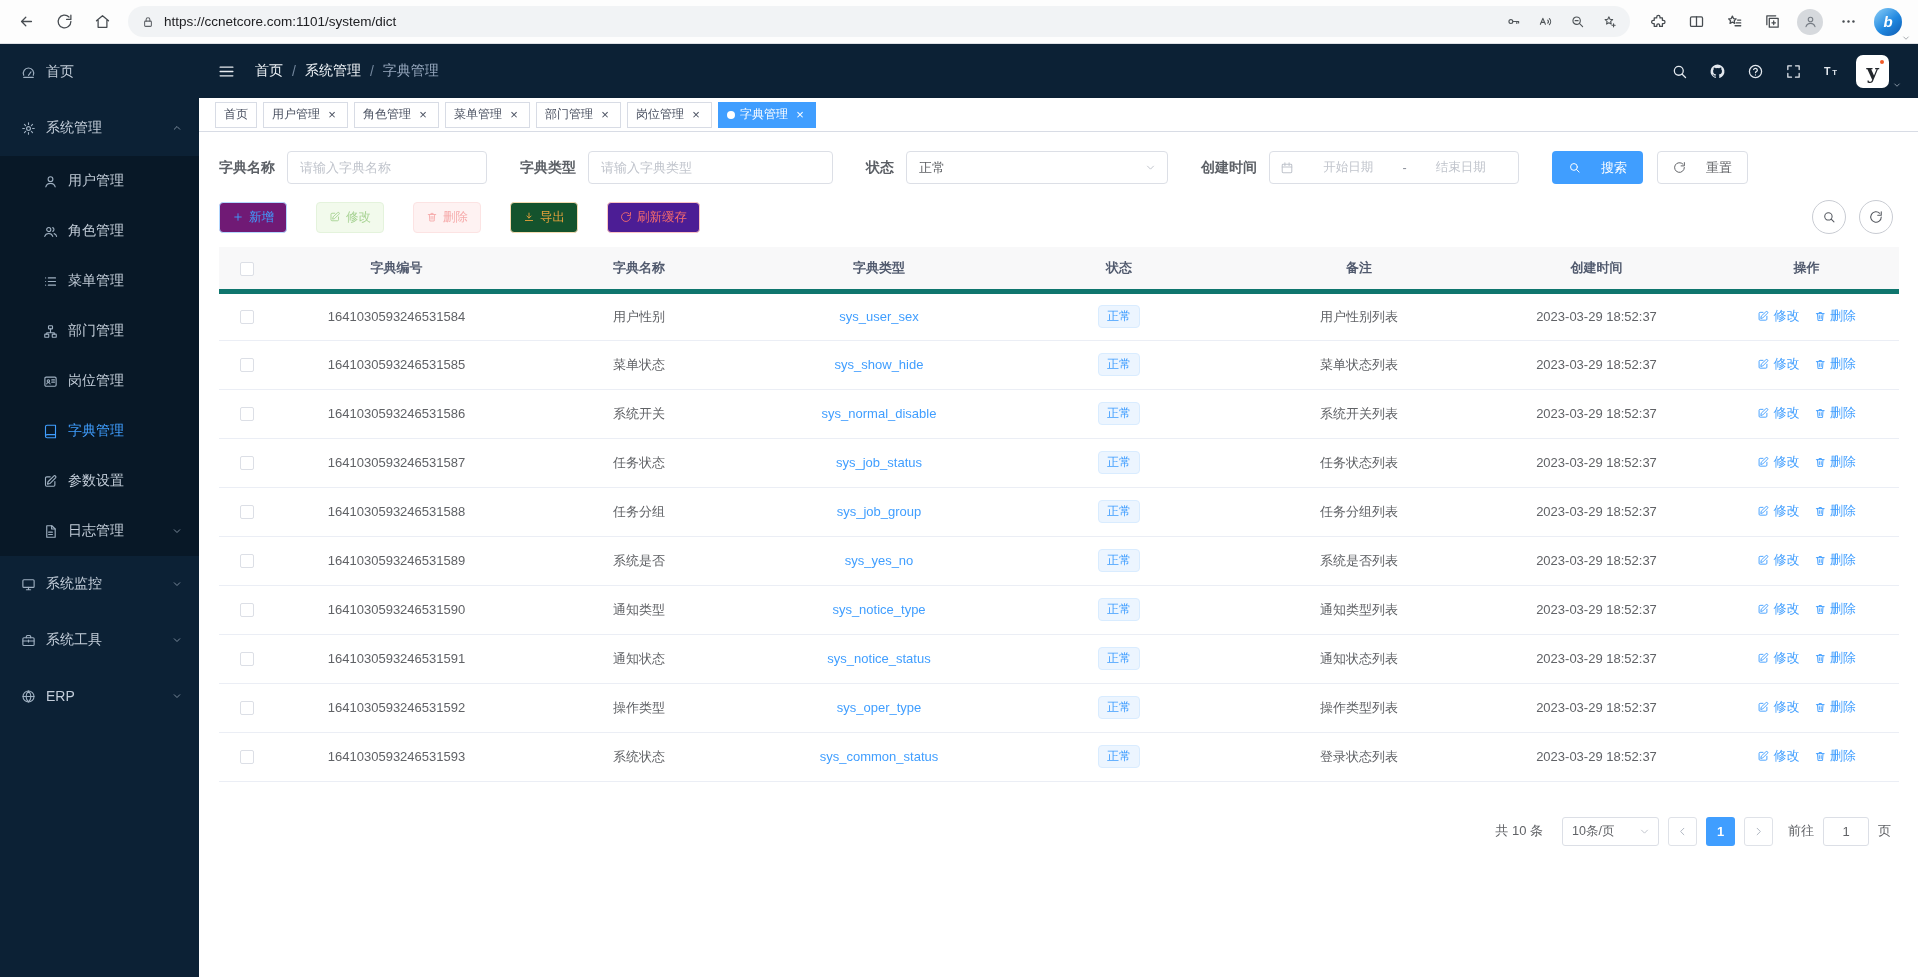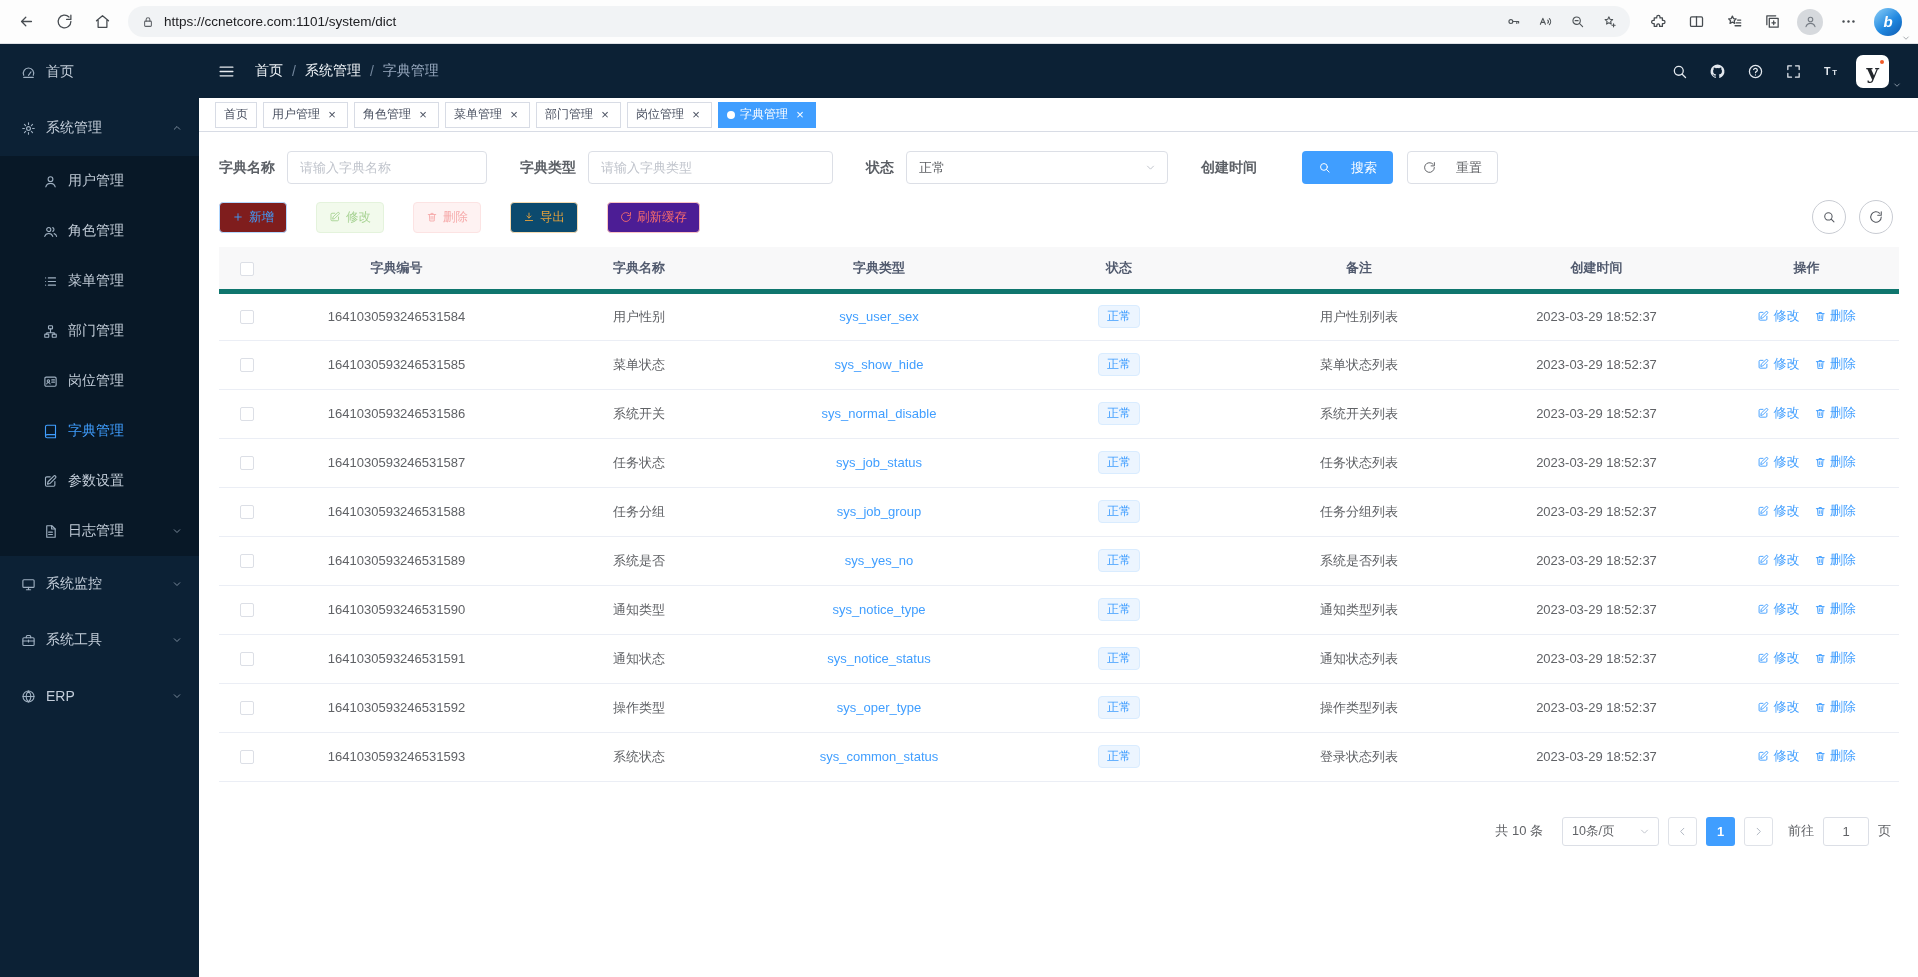--- a/index.html
+++ b/index.html
@@ -75,24 +75,24 @@
 .date-range .ph{flex:1;text-align:center;white-space:nowrap}
 .date-range .dsep{color:#8a8f99}
 .btn{height:33px;padding:0 15px;border-radius:4px;font-size:13px;display:inline-flex;align-items:center;gap:20px;border:1px solid transparent}
 .btn .icn{font-size:13px}
 .btn-primary{background:#409eff;color:#fff}
 .btn-default{background:#fff;border-color:#dcdfe6;color:#606266;margin-left:14px}
 
 .toolbar-row{display:flex;align-items:center;margin-bottom:13px}
 .tbtn{height:31px;padding:0 12px;border-radius:4px;font-size:12.5px;display:inline-flex;align-items:center;gap:5px;border:1px solid;margin-right:29px}
 .tbtn .icn{font-size:12px}
-.tbtn-add{color:#409eff;border-color:#b3d8ff;background:#7f1d1d}
+.tbtn-add{color:#409eff;border-color:#b3d8ff;background:#701a75}
 .tbtn-edit{color:#a6d292;border-color:#e4f3dc;background:#f2faec;cursor:not-allowed}
 .tbtn-del{color:#f6abab;border-color:#fce3e3;background:#fef2f2;cursor:not-allowed}
-.tbtn-exp{color:#e6a23c;border-color:#f5dab1;background:#0c4a6e}
+.tbtn-exp{color:#e6a23c;border-color:#f5dab1;background:#14532d}
 .tbtn-cache{color:#f56c6c;border-color:#fbc4c4;background:#4c1d95;margin-right:0}
 .tool-circles{margin-left:auto;display:flex;gap:13px;padding-right:6px}
 .circle-btn{width:34px;height:34px;border-radius:50%;border:1px solid #c9ccd3;background:#fff;color:#54585f;display:flex;align-items:center;justify-content:center;font-size:14px}
 
 
 table.dict-table{width:100%;border-collapse:collapse;table-layout:fixed;font-size:13px;color:#606266}
 .dict-table th{background:#f8f8f9;color:#515a6e;font-weight:700;height:44px;text-align:center;font-size:13px;border-bottom:5px solid #0f766e}
 .dict-table td{height:49px;text-align:center;border-bottom:1px solid #ebeef5;white-space:nowrap;overflow:hidden;text-overflow:ellipsis}
 .cb{width:14px;height:14px;border:1px solid #dcdfe6;border-radius:2px;display:inline-block;background:#fff;vertical-align:middle;cursor:pointer}
 .type-link{color:#409eff;cursor:pointer}
@@ -506,20 +506,31 @@
             <span>正常</span>
             <span class="icn sel-caret">
                 <svg viewBox="0 0 24 24" fill="none" stroke="currentColor" stroke-width="1.8" stroke-linecap="round" stroke-linejoin="round">
                   <path d="m6.5 9.5 5.5 5.5 5.5-5.5"></path>
                 </svg>
               </span>
           </div>
         </div>
         <div class="f-item">
           <label class="f-label">创建时间</label>
+          <div class="date-range">
+            <span class="icn cal">
+                <svg viewBox="0 0 24 24" fill="none" stroke="currentColor" stroke-width="1.8" stroke-linecap="round" stroke-linejoin="round">
+                  <rect x="3.8" y="5.6" width="16.4" height="14.6" rx="1.6"></rect>
+                  <path d="M3.8 10.2h16.4M8.4 3.2v4.6M15.6 3.2v4.6"></path>
+                </svg>
+              </span>
+            <span class="ph">开始日期</span>
+            <span class="dsep">-</span>
+            <span class="ph">结束日期</span>
+          </div>
         </div>
         <button class="btn btn-primary">
           <span class="icn">
               <svg viewBox="0 0 24 24" fill="none" stroke="currentColor" stroke-width="1.8" stroke-linecap="round" stroke-linejoin="round">
                 <circle cx="11" cy="11" r="6.3"></circle>
                 <path d="m15.8 15.8 4.7 4.7"></path>
               </svg>
             </span>
           <span>搜索</span>
         </button>

